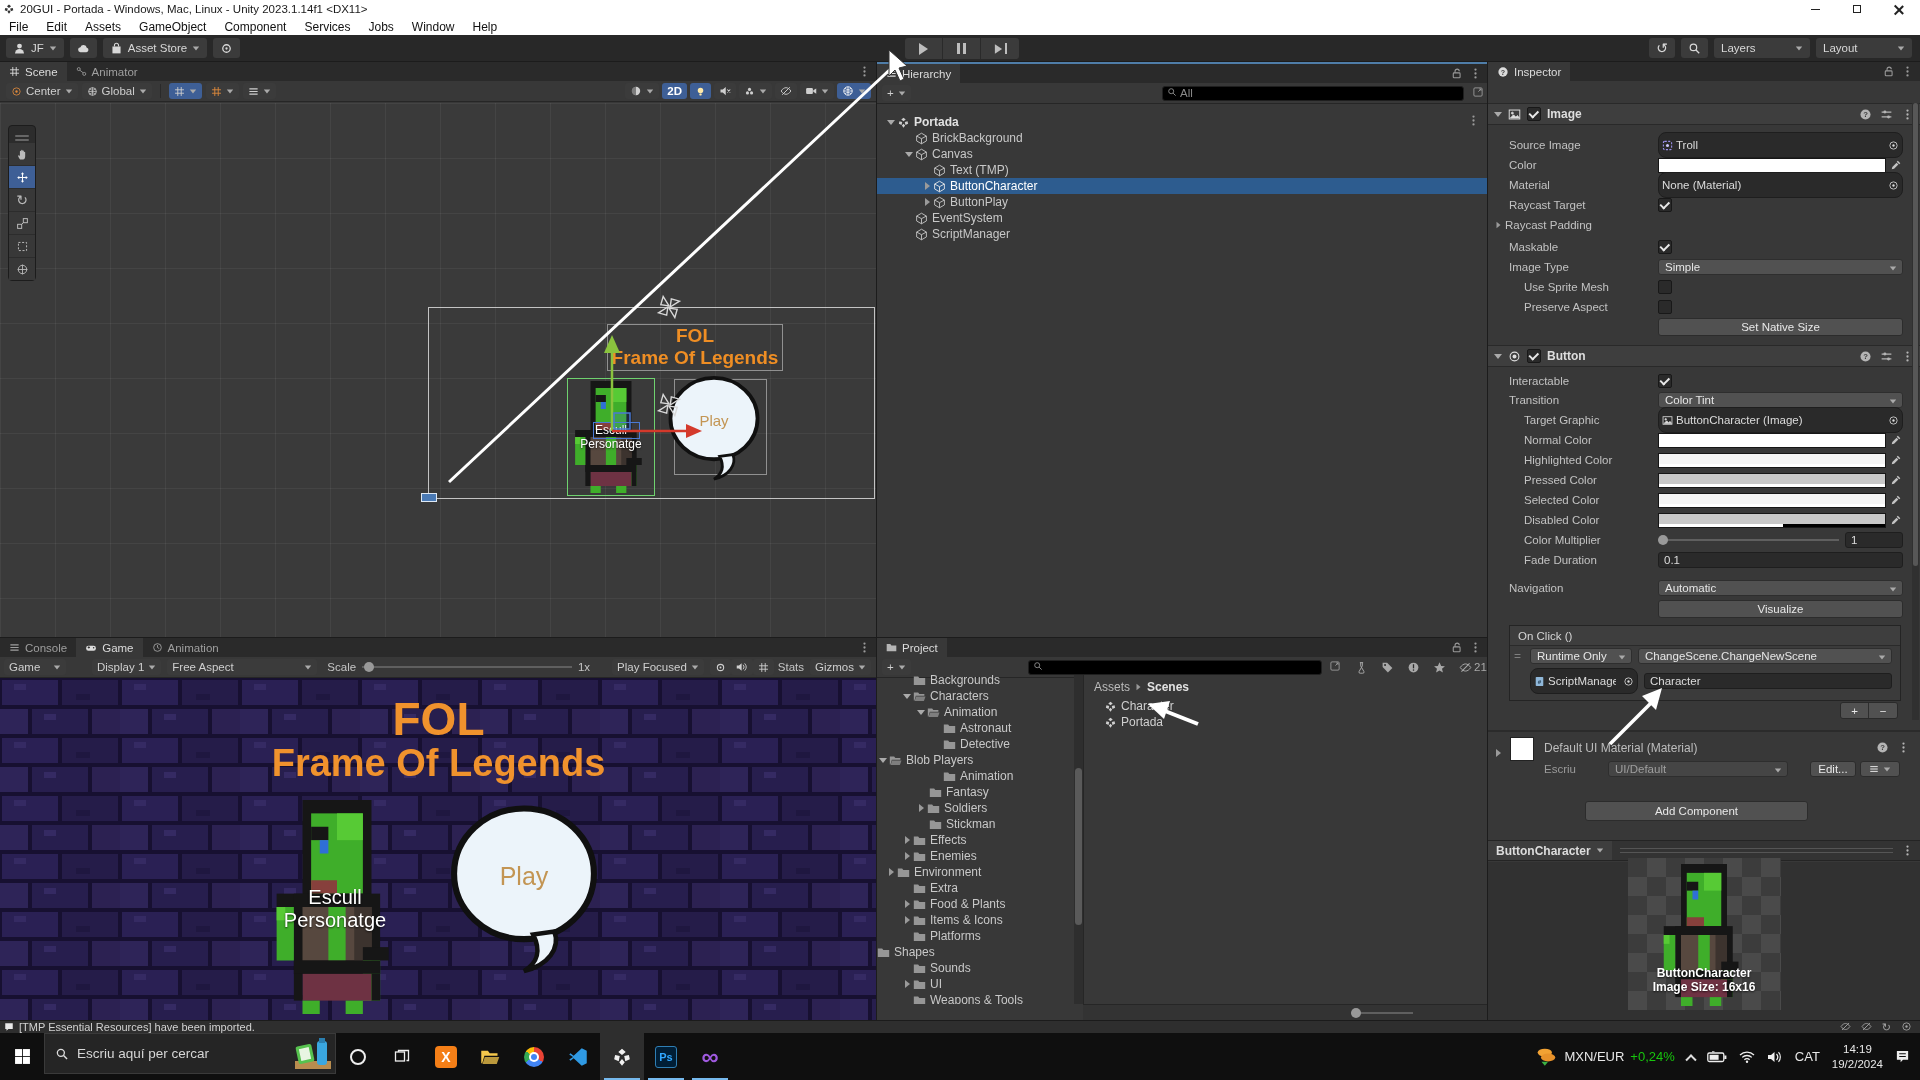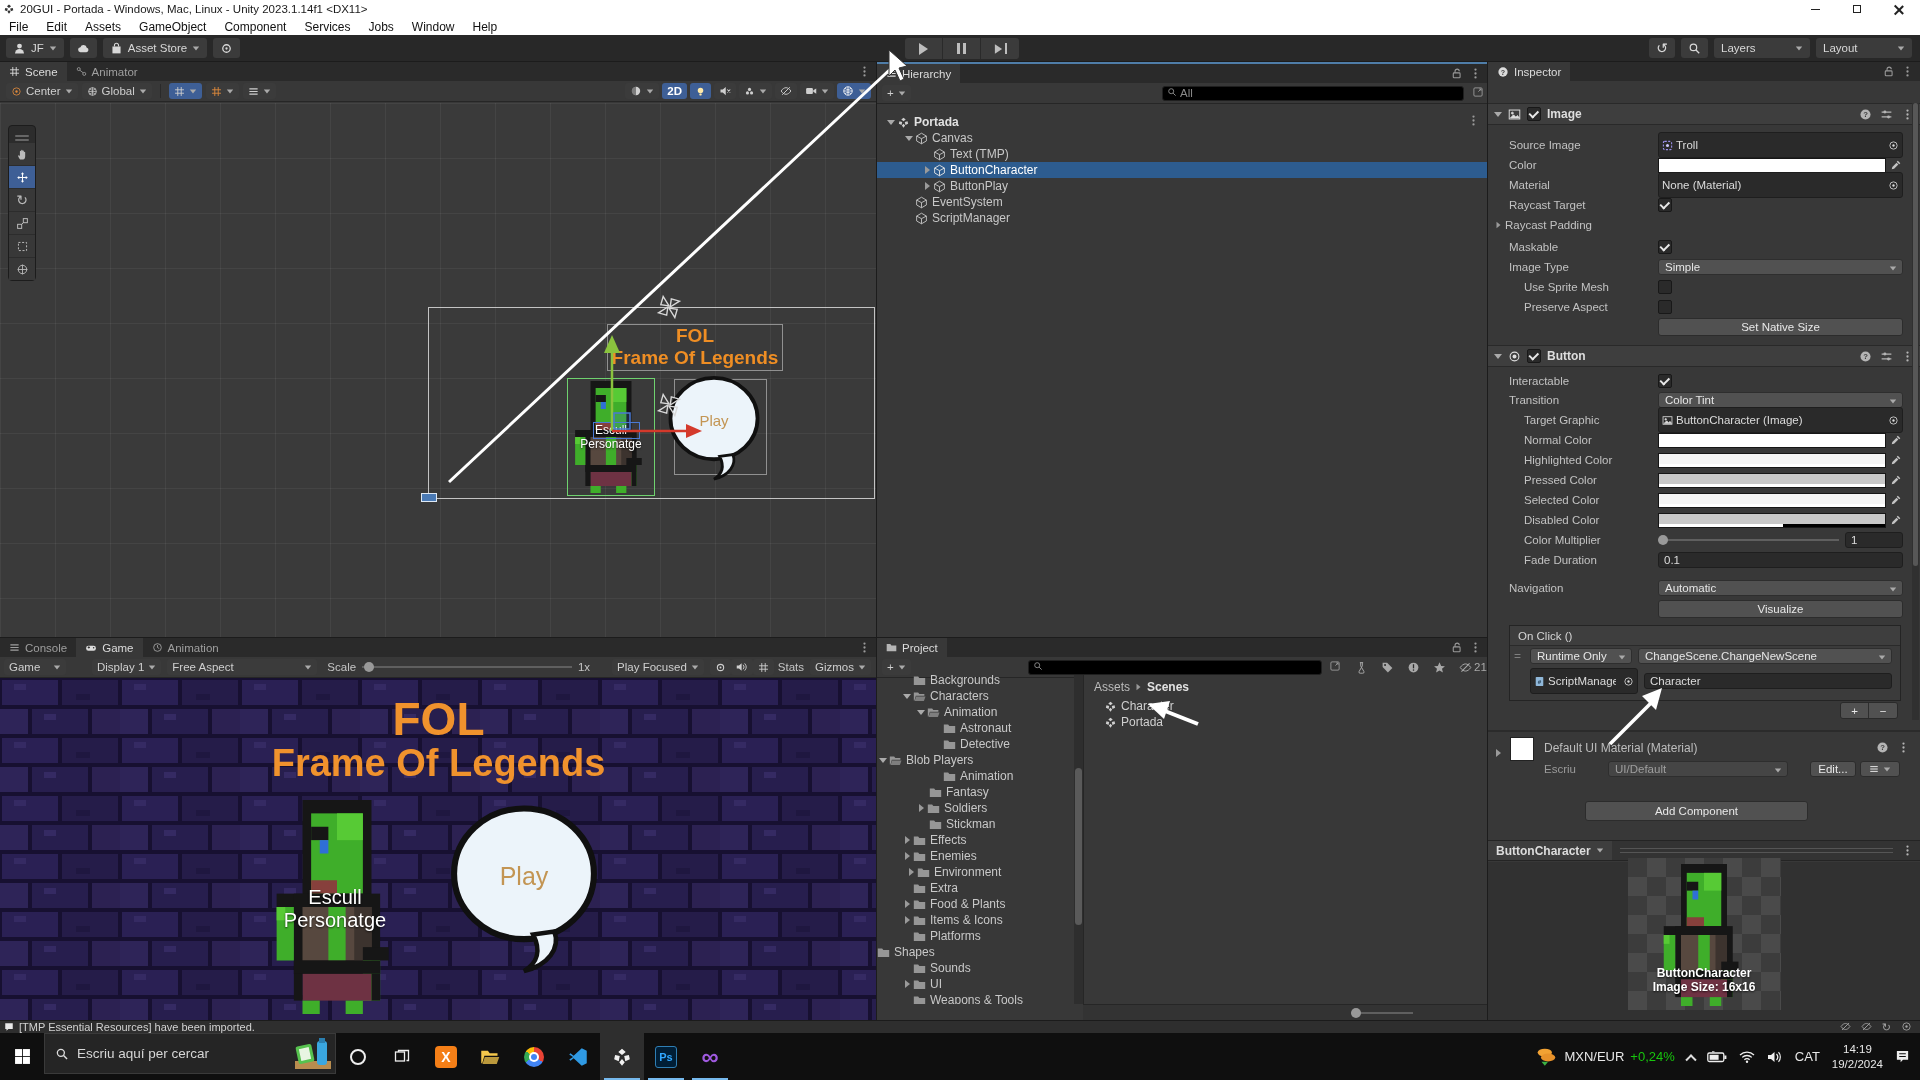--- a/index.html
+++ b/index.html
@@ -63,21 +63,21 @@
 .hrow{height:16px;display:flex;align-items:center;font-size:12px;color:#c8c8c8;white-space:nowrap}
 .hrow .arr{width:12px;display:flex;justify-content:center;flex:none}
 .hrow .lbl{margin-left:4px}
 .hrow.sel{background:#2d5c8f;color:#fff}
 .hrow.bold{font-weight:bold;color:#e2e2e2}
 
 .comp-header{position:absolute;left:0;width:432px;height:22px;background:#3e3e3e;border-top:1px solid #292929;border-bottom:1px solid #292929;display:flex;align-items:center;gap:6px;padding:0 6px;font-weight:bold;color:#dedede;font-size:12px}
 .comp-header .right{margin-left:auto;display:flex;gap:8px;color:#b5b5b5;align-items:center}
 .irow{position:absolute;left:21px;width:394px;height:18px;display:flex;align-items:center}
 .ilabel{width:149px;flex:none;color:#c2c2c2;font-size:11.5px;white-space:nowrap;overflow:hidden}
-.objfield{flex:1;background:#2a2a2a;border:1px solid #1e1e1e;border-radius:3px;height:16px;display:flex;align-items:center;padding:12px 3px;gap:3px;font-size:11.5px;color:#dcdcdc;white-space:nowrap;overflow:hidden}
+.objfield{flex:1;background:#2a2a2a;border:1px solid #1e1e1e;border-radius:8px;height:16px;display:flex;align-items:center;padding:12px 3px;gap:3px;font-size:11.5px;color:#dcdcdc;white-space:nowrap;overflow:hidden}
 .objfield .sp{flex:1}
 .ddfield{flex:1;background:#515151;border:1px solid #2e2e2e;border-radius:3px;height:16px;display:flex;align-items:center;padding:0 6px;font-size:11.5px;color:#e6e6e6;position:relative}
 .ddfield .tri{position:absolute;right:5px;top:6px}
 .txtfield{flex:1;background:#2a2a2a;border:1px solid #1e1e1e;border-radius:3px;height:16px;display:flex;align-items:center;padding:0 5px;color:#dcdcdc;font-size:11.5px}
 .cwrap{flex:1;display:flex;align-items:center;gap:2px}
 .cswatch{flex:1;height:15px;border:1px solid #161616;display:flex;flex-direction:column}
 .cswatch .main{flex:1}.cswatch .alpha{height:3px;background:#fff}
 .dropbtn{width:15px;height:15px;display:flex;align-items:center;justify-content:center;color:#c5c5c5}
 .checkbox{width:14px;height:14px;background:#2a2a2a;border:1px solid #181818;border-radius:2px;display:flex;align-items:center;justify-content:center}
 .checkbox.checked::after{content:"";width:7px;height:4px;border-left:2px solid #e8e8e8;border-bottom:2px solid #e8e8e8;transform:rotate(-45deg) translate(0,-1px)}
@@ -754,20 +754,26 @@
           <span class="tri down"></span>
         </span>
       <svg class="ic" style="color:#cfcfcf">
           <use href="#i-unity"></use>
         </svg>
       <span class="lbl">Portada</span>
       <span style="margin-left:auto;padding-right:8px"><svg class="ic" style="color:#9a9a9a">
             <use href="#i-kebab"></use>
           </svg></span>
     </div>
+    <div class="hrow" style="padding-left:38px">
+        <svg class="ic stroke">
+          <use href="#i-cube"></use>
+        </svg>
+        <span class="lbl">BrickBackground</span>
+      </div>
     <div class="hrow" style="padding-left:26px">
         <span class="arr">
           <span class="tri down"></span>
         </span>
         <svg class="ic stroke">
           <use href="#i-cube"></use>
         </svg>
         <span class="lbl">Canvas</span>
       </div>
     <div class="hrow" style="padding-left:56px">
@@ -945,21 +951,21 @@
       </div>
     <div class="hrow" style="padding-left:24px">
         <span class="arr">
           <span class="tri right"></span>
         </span>
         <svg class="ic" style="color:#969696">
           <use href="#i-folder"></use>
         </svg>
         <span class="lbl">Enemies</span>
       </div>
-    <div class="hrow" style="padding-left:28px">
+    <div class="hrow" style="padding-left:8px">
         <span class="arr">
           <span class="tri right"></span>
         </span>
         <svg class="ic" style="color:#969696">
           <use href="#i-folder"></use>
         </svg>
         <span class="lbl">Environment</span>
       </div>
     <div class="hrow" style="padding-left:36px">
         <svg class="ic" style="color:#969696">

